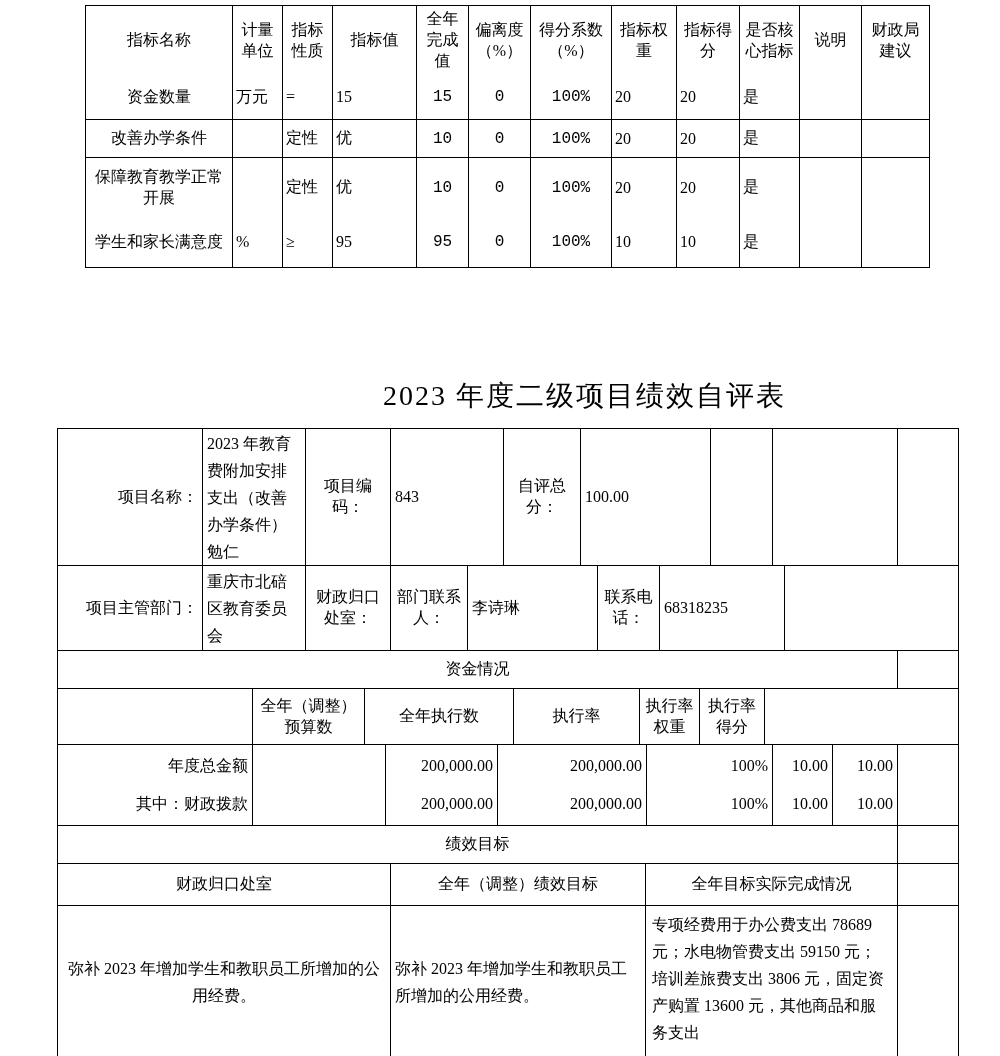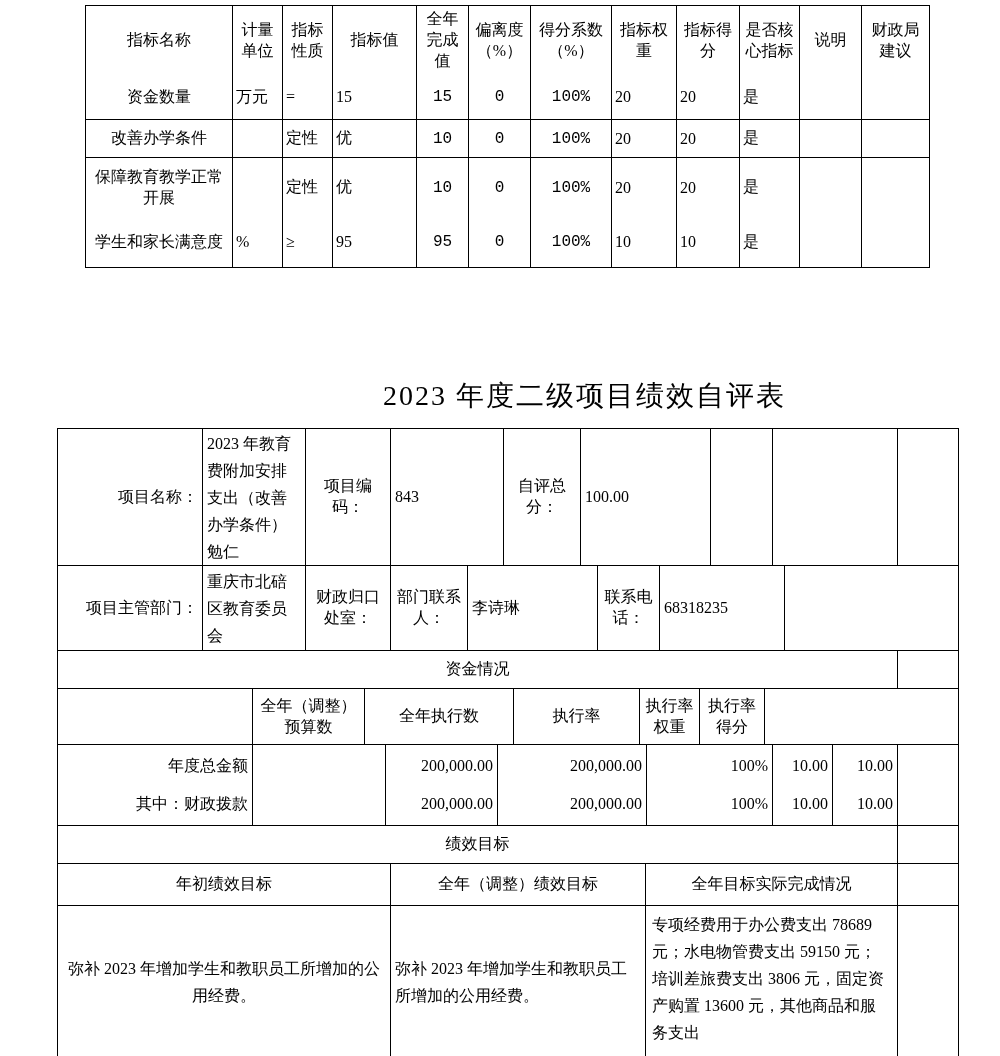--- a/index.html
+++ b/index.html
@@ -217,21 +217,21 @@
     </div>
     <div class="pcell"></div>
   </div>
 
   <div class="prow" style="height:38px">
     <div class="pcell" style="width:840px">绩效目标</div>
     <div class="pcell"></div>
   </div>
 
   <div class="prow" style="height:42px">
-    <div class="pcell" style="width:333px">年初绩效目标</div>
+    <div class="pcell" style="width:333px">财政归口处室</div>
     <div class="pcell" style="width:255px">全年（调整）绩效目标</div>
     <div class="pcell" style="width:252px">全年目标实际完成情况</div>
     <div class="pcell"></div>
   </div>
 
   <div class="prow" style="height:151px">
     <div class="pcell lh27" style="width:333px">弥补 2023 年增加学生和教职员工所增加的公用经费。</div>
     <div class="pcell left lh27" style="width:255px">弥补 2023 年增加学生和教职员工所增加的公用经费。</div>
     <div class="pcell topleft lh27" style="width:252px; padding:5px 6px">专项经费用于办公费支出 78689 元；水电物管费支出 59150 元；培训差旅费支出 3806 元，固定资产购置 13600 元，其他商品和服务支出</div>
     <div class="pcell"></div>

